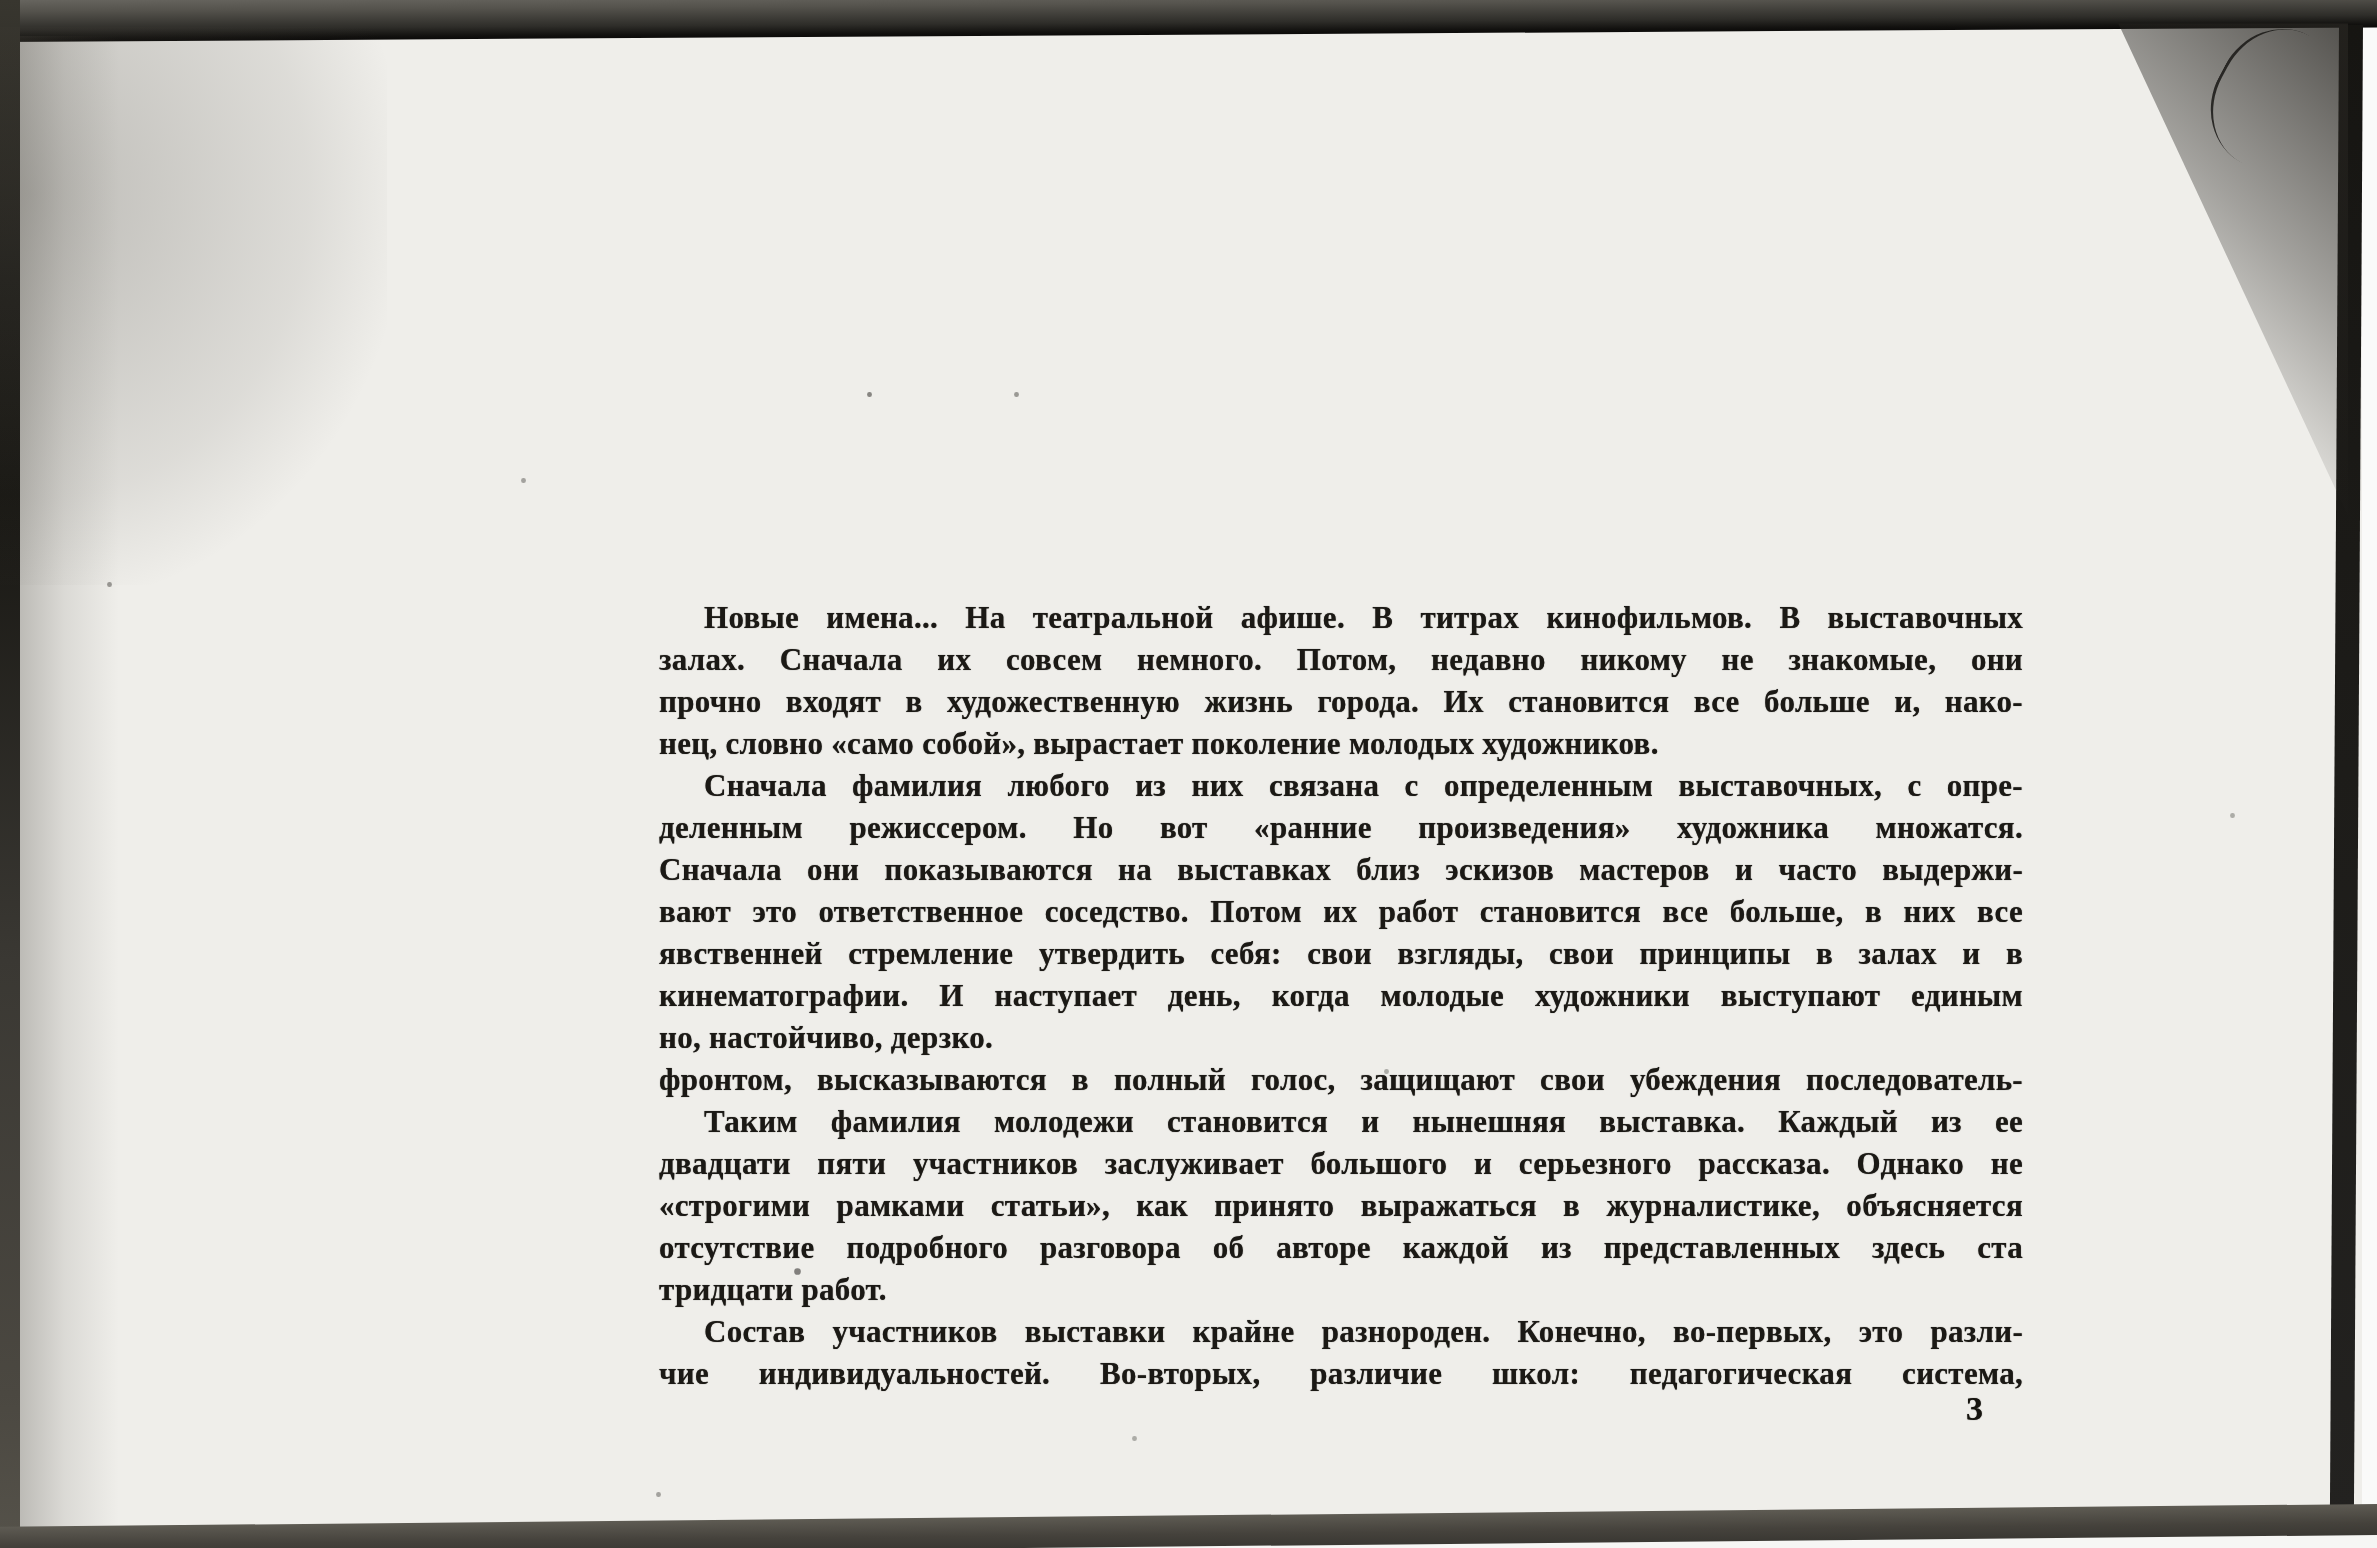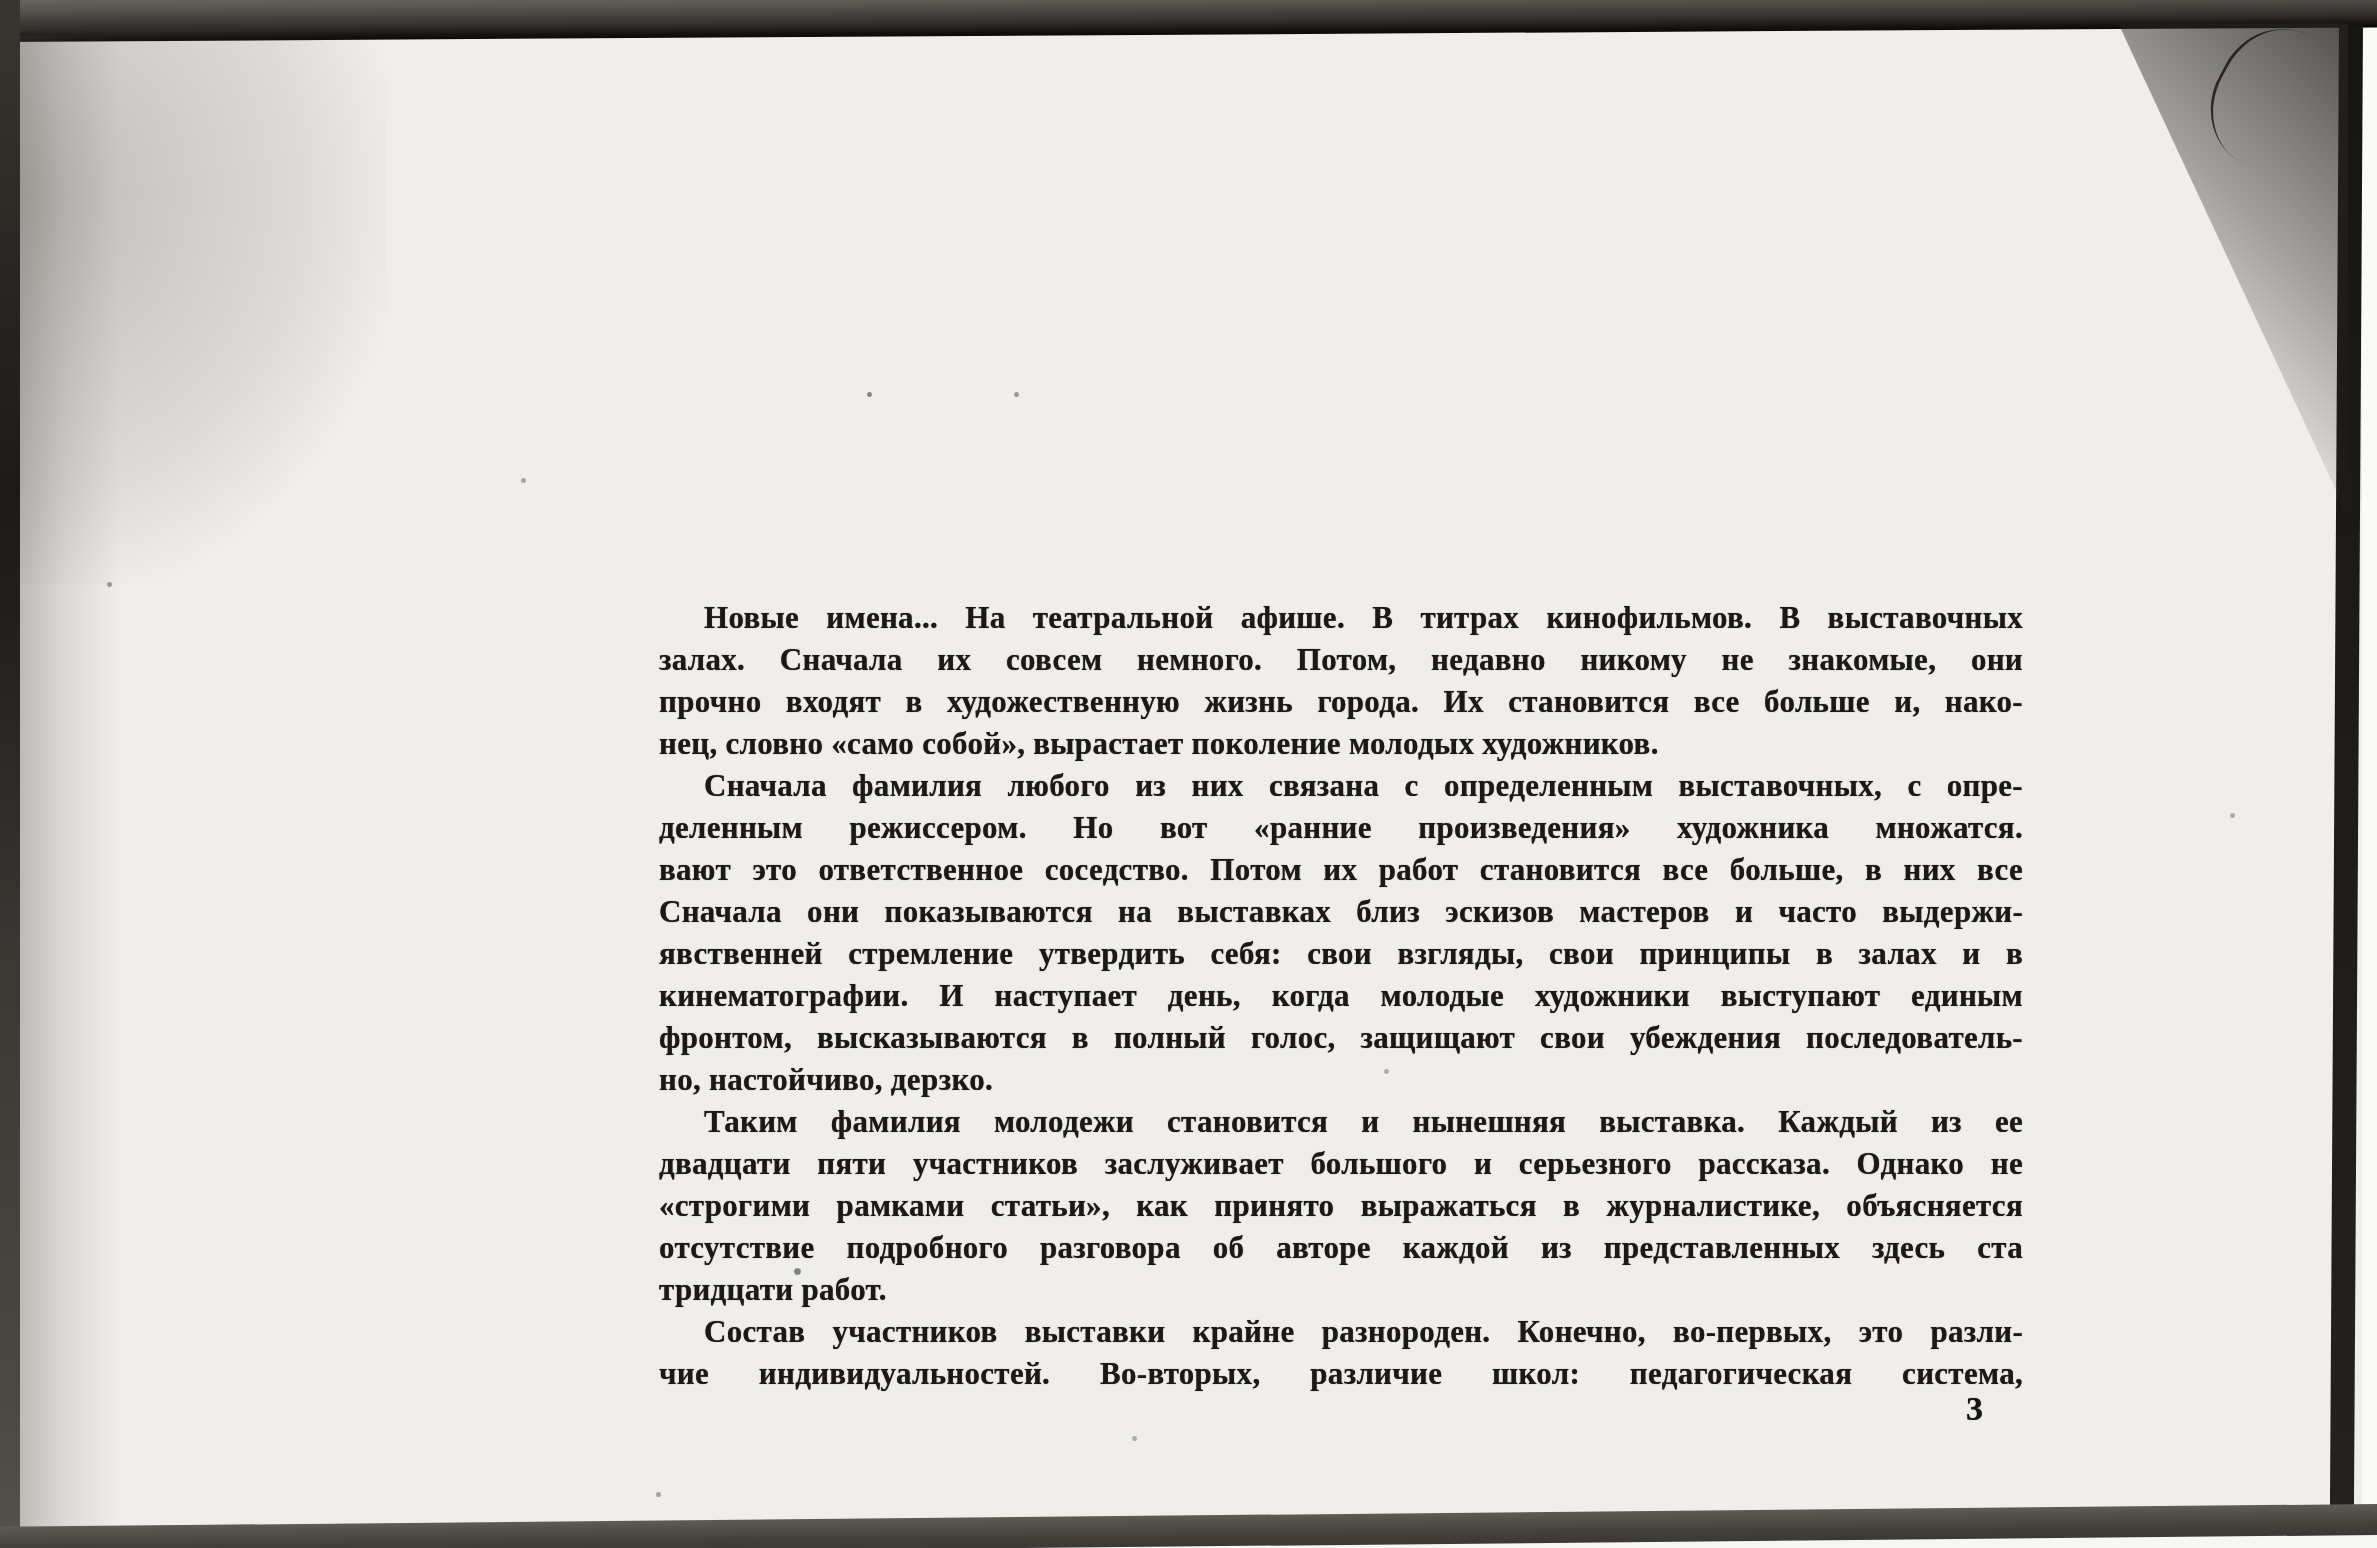--- a/index.html
+++ b/index.html
@@ -116,26 +116,26 @@
   <div class="curl-line"></div>
   <div class="specks"></div>
 
   <main class="text-block">
       <div class="line indent">Новые имена... На театральной афише. В титрах кинофильмов. В выставочных</div>
       <div class="line">залах. Сначала их совсем немного. Потом, недавно никому не знакомые, они</div>
       <div class="line">прочно входят в художественную жизнь города. Их становится все больше и, нако-</div>
       <div class="line para-end">нец, словно «само собой», вырастает поколение молодых художников.</div>
       <div class="line indent">Сначала фамилия любого из них связана с определенным выставочных, с опре-</div>
       <div class="line">деленным режиссером. Но вот «ранние произведения» художника множатся.</div>
+      <div class="line">Сначала они показываются на выставках близ эскизов мастеров и часто выдержи-</div>
       <div class="line">вают это ответственное соседство. Потом их работ становится все больше, в них все</div>
-      <div class="line">Сначала они показываются на выставках близ эскизов мастеров и часто выдержи-</div>
       <div class="line">явственней стремление утвердить себя: свои взгляды, свои принципы в залах и в</div>
       <div class="line">кинематографии. И наступает день, когда молодые художники выступают единым</div>
+      <div class="line para-end">но, настойчиво, дерзко.</div>
       <div class="line">фронтом, высказываются в полный голос, защищают свои убеждения последователь-</div>
-      <div class="line para-end">но, настойчиво, дерзко.</div>
       <div class="line indent">Таким фамилия молодежи становится и нынешняя выставка. Каждый из ее</div>
       <div class="line">двадцати пяти участников заслуживает большого и серьезного рассказа. Однако не</div>
       <div class="line">«строгими рамками статьи», как принято выражаться в журналистике, объясняется</div>
       <div class="line">отсутствие подробного разговора об авторе каждой из представленных здесь ста</div>
       <div class="line para-end">тридцати работ.</div>
       <div class="line indent">Состав участников выставки крайне разнороден. Конечно, во-первых, это разли-</div>
       <div class="line">чие индивидуальностей. Во-вторых, различие школ: педагогическая система,</div>
     </main>
 
   <div class="page-number">3</div>

